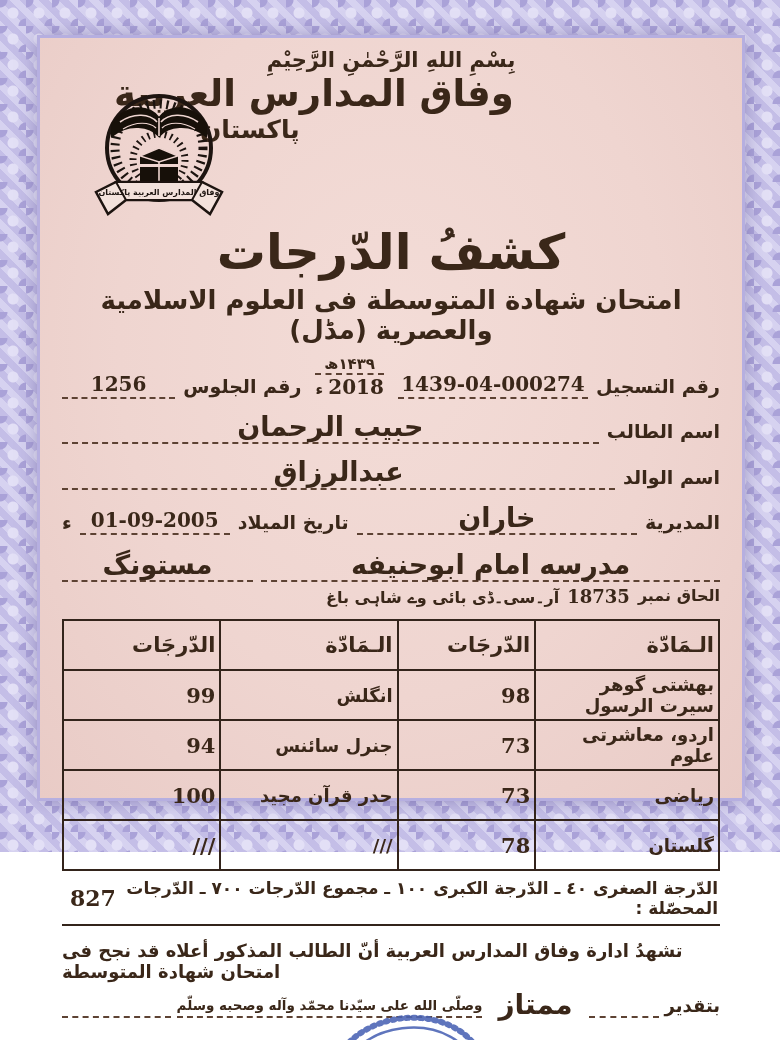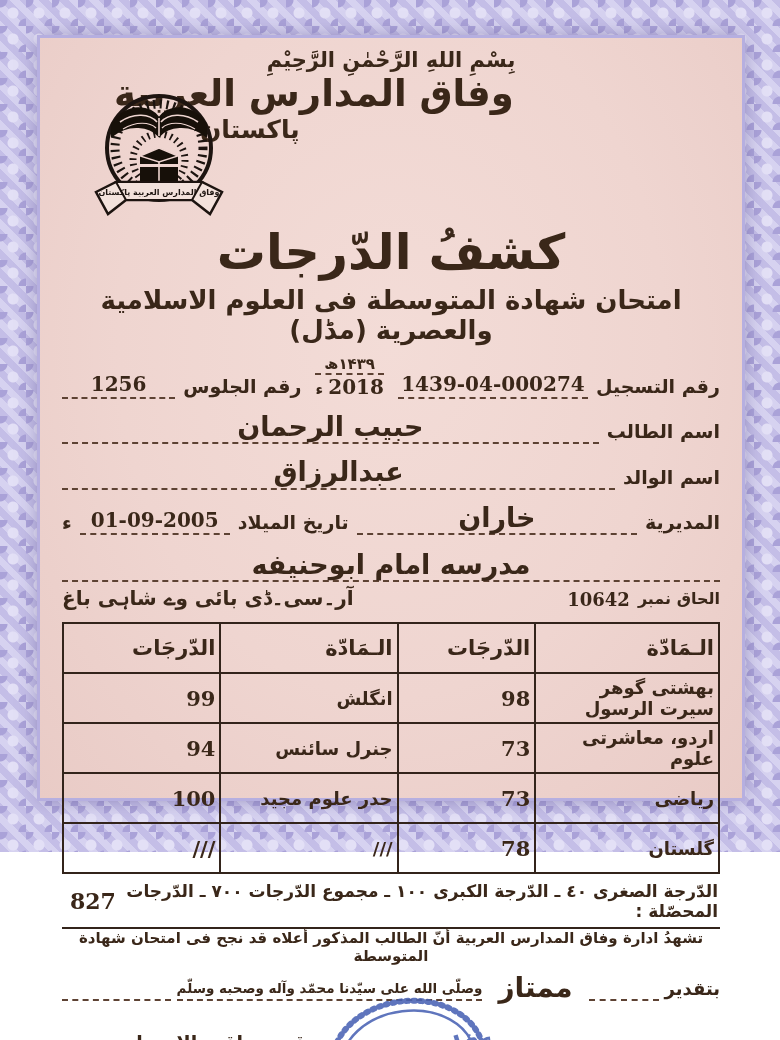--- a/index.html
+++ b/index.html
@@ -47,21 +47,21 @@
   table.marks{width:100%;border-collapse:collapse;margin-top:12px;}
   table.marks th,table.marks td{
     border:2px solid #33241b;text-align:right;height:44px;padding:2px 4px;
   }
   table.marks th{font-size:21px;font-weight:bold;letter-spacing:1px;}
   td.subj{font-size:18px;font-weight:bold;}
   td.mark{font-family:"DejaVu Serif",serif;font-weight:bold;font-size:21px;margin-top:12px;}
   .summary{display:flex;align-items:center;justify-content:space-between;
     border-bottom:2px solid #33241b;padding:7px 2px 6px 8px;font-size:17px;font-weight:bold;}
   .summary .num{font-size:22px;}
-  .certify{text-align:center;font-size:15px;font-weight:bold;}
+  .certify{text-align:left;font-size:18px;font-weight:bold;margin-top:14px;}
   .gradeline{display:flex;align-items:flex-end;gap:6px;margin-top:10px;font-size:18px;font-weight:bold;}
   .grade-big{font-size:28px;line-height:.9;padding:0 10px;}
   .salawat{font-size:13.5px;padding-bottom:3px;white-space:nowrap;}
   .gap-dash{border-bottom:2px dashed #5d4233;}
   
   .bottom{position:relative;height:168px;margin-top:2px;}
   .stamp{position:absolute;left:262px;top:-12px;transform:rotate(-7deg);opacity:.88;}
   .sup-label{position:absolute;left:58px;top:28px;font-size:19px;font-weight:bold;}
 </style>
 </head>
@@ -132,26 +132,27 @@
     <div class="line">
       <span class="lbl">المديرية</span>
       <span class="dashfill bigval" style="flex:1.2;">خاران</span>
       <span class="lbl">تاريخ الميلاد</span>
       <span class="dashfill num ltr" style="flex:0 0 150px;">01-09-2005</span>
       <span class="lbl">ء</span>
     </div>
 
     <div class="line" style="margin-top:16px;">
       <span class="dashfill bigval" style="flex:2.4;">مدرسه امام ابوحنيفه</span>
+      <span class="dashfill bigval" style="flex:1;">مستونگ</span>
     </div>
 
     <div class="line" style="margin-top:4px;font-size:16px;">
       <span class="lbl">الحاق نمبر</span>
-      <span class="num ltr" style="font-size:18px;">10642</span>
-      <span style="flex:1;text-align:left;font-size:20px;">آر۔سی۔ڈی بائی وے شاہی باغ</span>
+      <span class="num ltr" style="font-size:18px;">18735</span>
+      <span style="flex:1;text-align:right;font-size:16px;">آر۔سی۔ڈی بائی وے شاہی باغ</span>
     </div>
 
     <table class="marks" dir="rtl">
       <thead>
         <tr>
           <th style="width:28%;">الـمَادّة</th>
           <th style="width:21%;">الدّرجَات</th>
           <th style="width:27%;">الـمَادّة</th>
           <th style="width:24%;">الدّرجَات</th>
         </tr>
@@ -165,21 +166,21 @@
         </tr>
         <tr>
           <td class="subj">اردو، معاشرتی علوم</td>
           <td class="mark">73</td>
           <td class="subj">جنرل سائنس</td>
           <td class="mark">94</td>
         </tr>
         <tr>
           <td class="subj">ریاضی</td>
           <td class="mark">73</td>
-          <td class="subj">حدر علوم مجید</td>
+          <td class="subj">حدر قرآن مجید</td>
           <td class="mark">100</td>
         </tr>
         <tr>
           <td class="subj">گلستان</td>
           <td class="mark">78</td>
           <td class="subj">///</td>
           <td class="mark">///</td>
         </tr>
       </tbody>
     </table>

